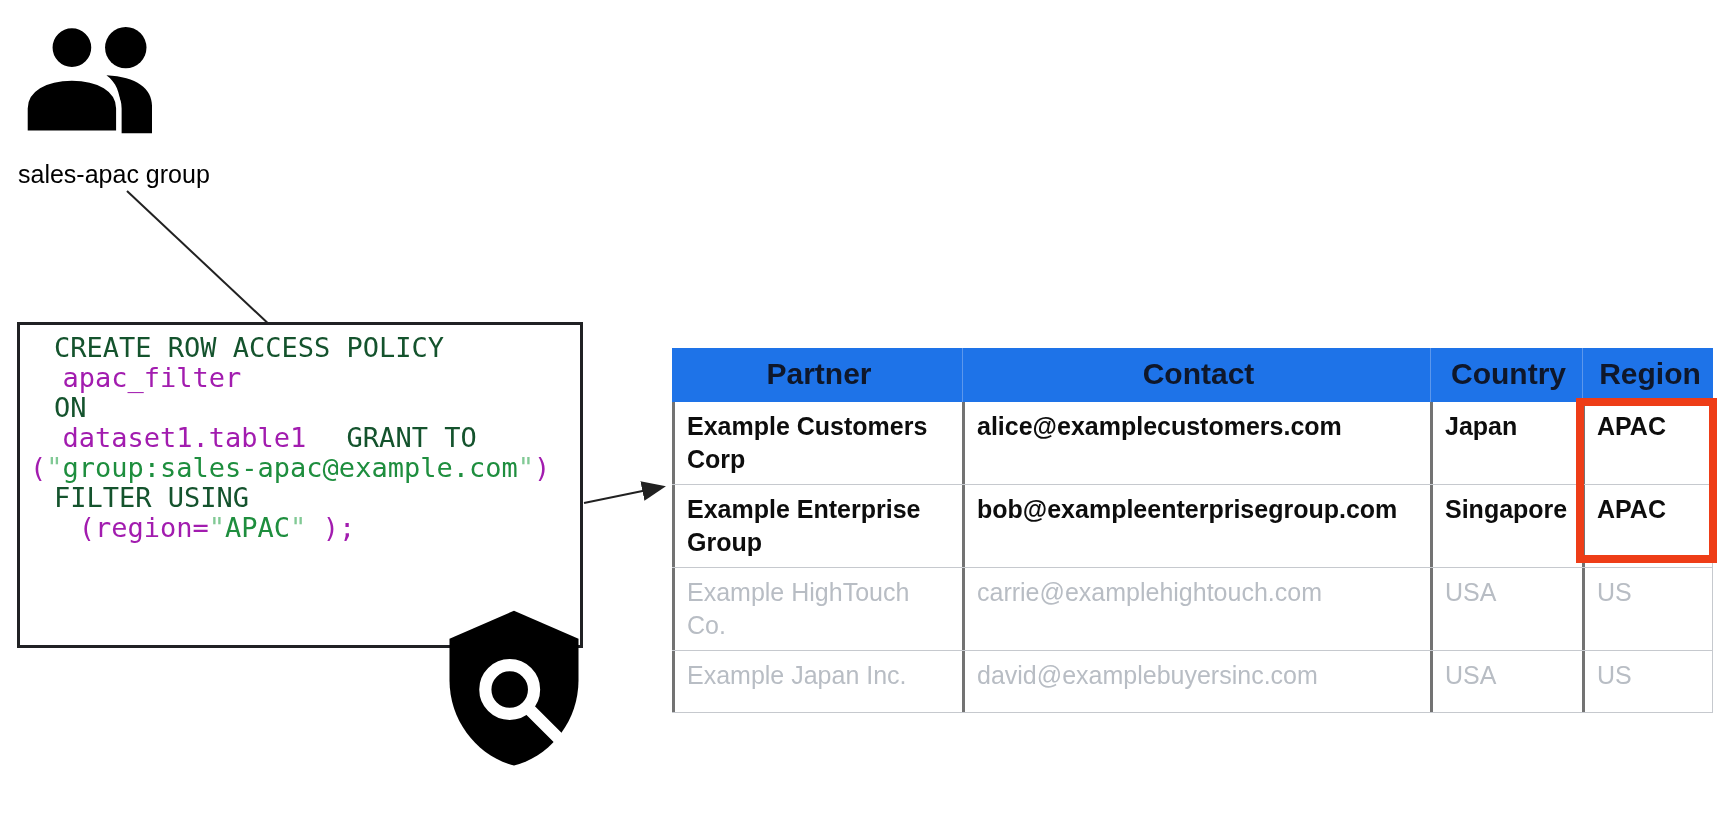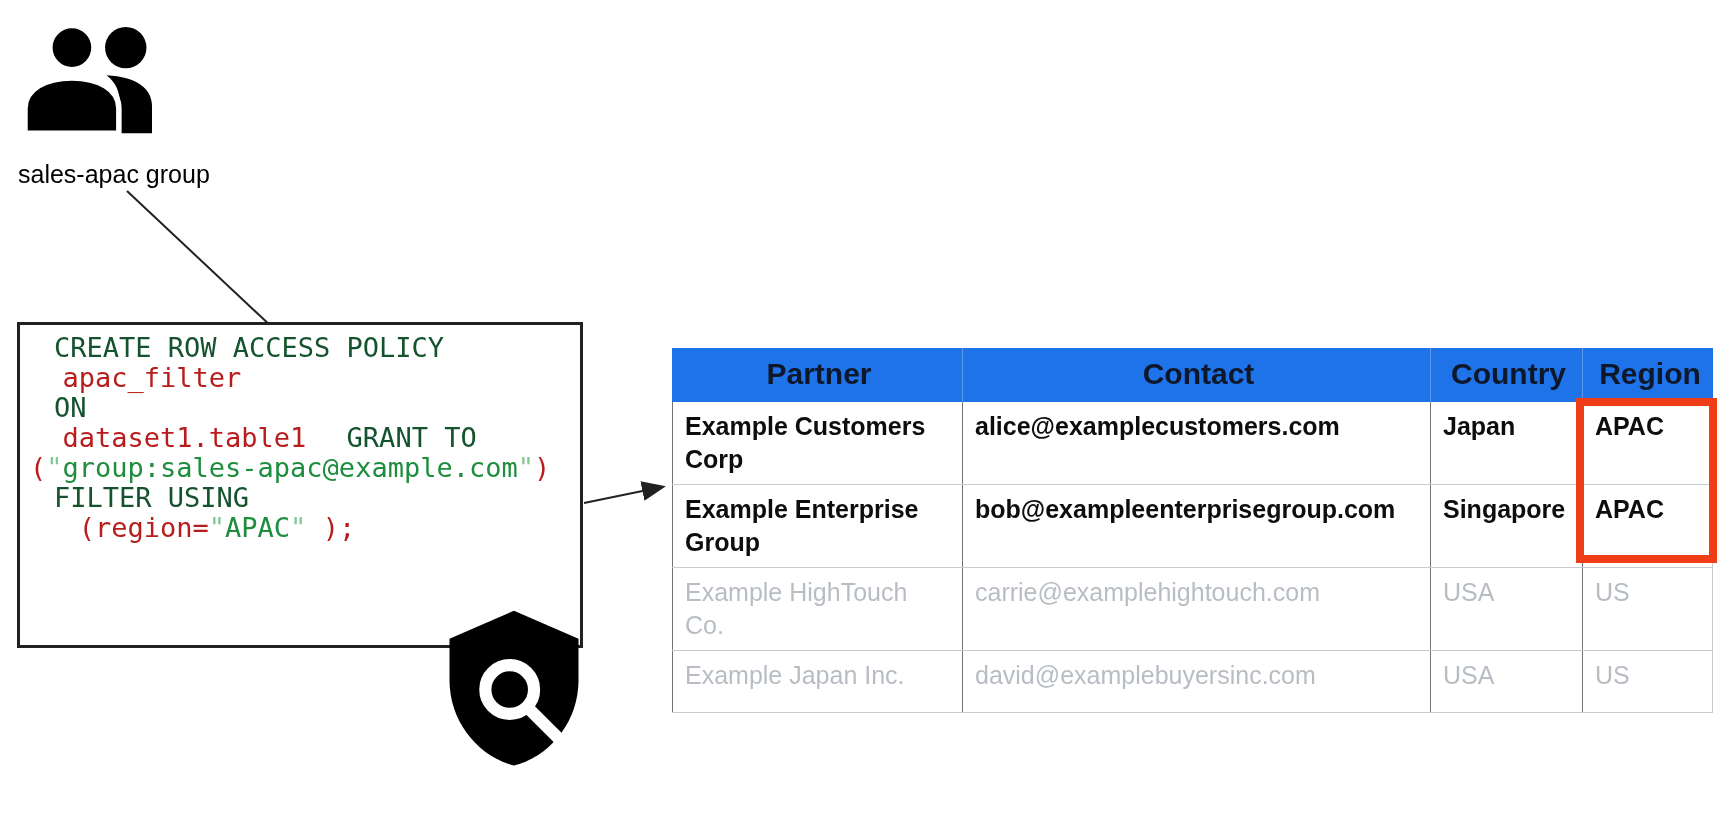--- a/index.html
+++ b/index.html
@@ -40,21 +40,21 @@
   }
   .sql-code {
     margin: 0;
     padding: 8px 10px;
     font-family: "DejaVu Sans Mono", monospace;
     font-size: 27px;
     line-height: 30px;
   }
   .code-line { white-space: pre; }
   .tok-kw { color: #14532d; margin-left: 24px; }
-  .tok-pl { color: #b91c1c; }
+  .tok-pl { color: #a21caf; }
   .tok-st { color: #1E8E3E; }
   .tok-qt { color: #81C995; }
   
   .shield {
     position: absolute;
     left: 428px; top: 590px;
     width: 172px; height: 202px;
     z-index: 3;
   }
   .shield svg { display: block; width: 100%; height: 100%; }
@@ -81,21 +81,21 @@
     text-align: center;
   }
   .th:first-child { border-left: none; }
   .tbody { border-bottom: 1px solid #C6C9CE; }
   .trow { border-top: 1px solid #C6C9CE; }
   .trow:first-child { border-top: none; }
   .td {
     padding: 8px 10px 8px 12px;
     font-size: 25px;
     line-height: 33px;
-    border-left: 1px solid #737373;
+    border-left: 3px solid #737373;
     border-right: 0;
     box-sizing: border-box;
   }
   .td:last-child { border-right: 1px solid #C6C9CE; }
   .trow.granted .td {
     color: #0d0d0d;
     font-weight: bold;
     min-height: 79px;
   }
   .trow.filtered .td {

